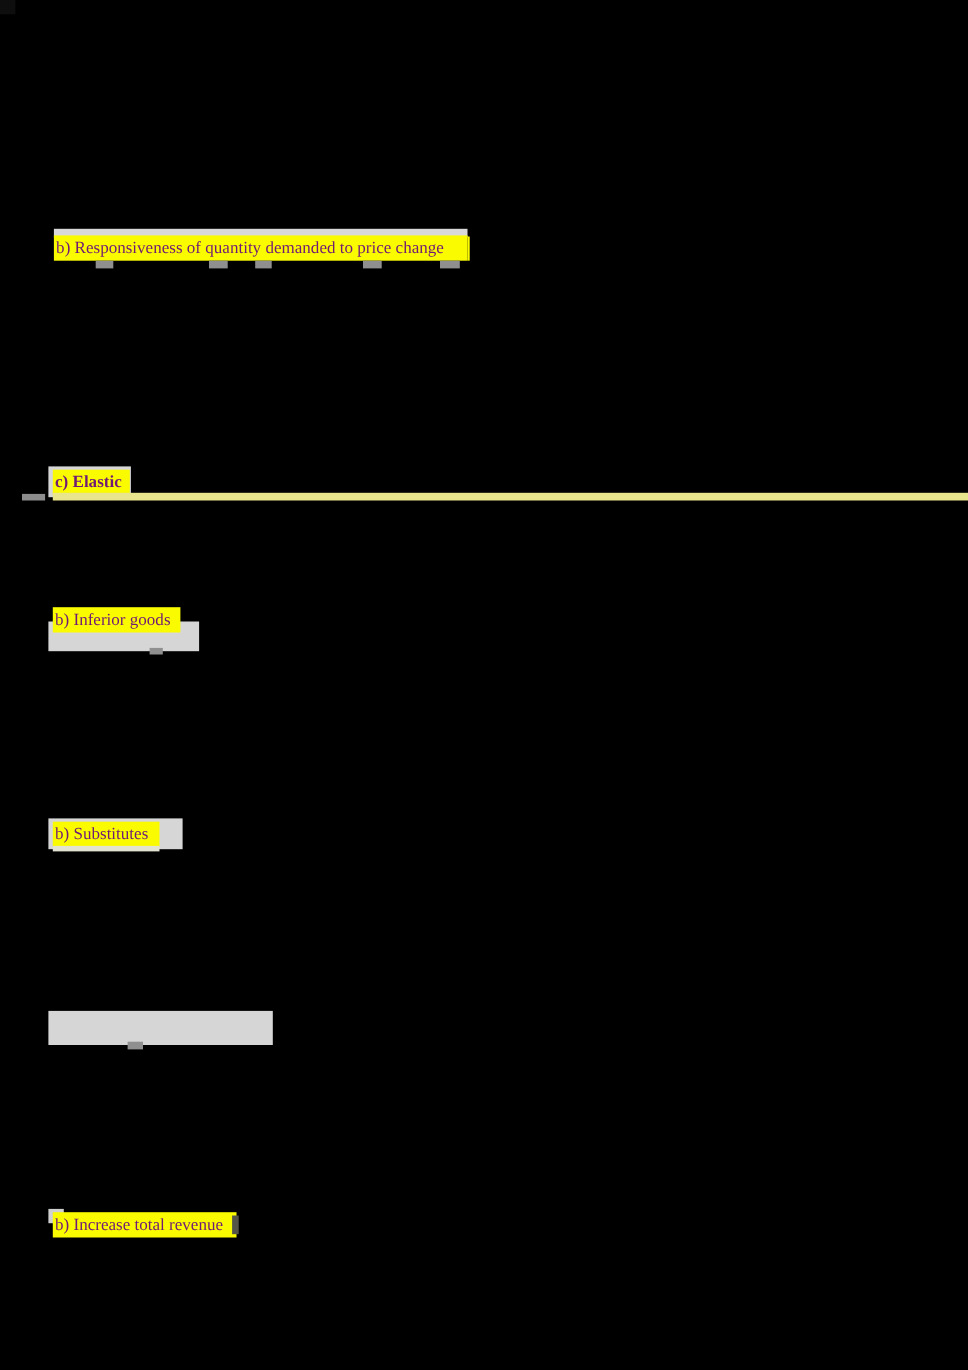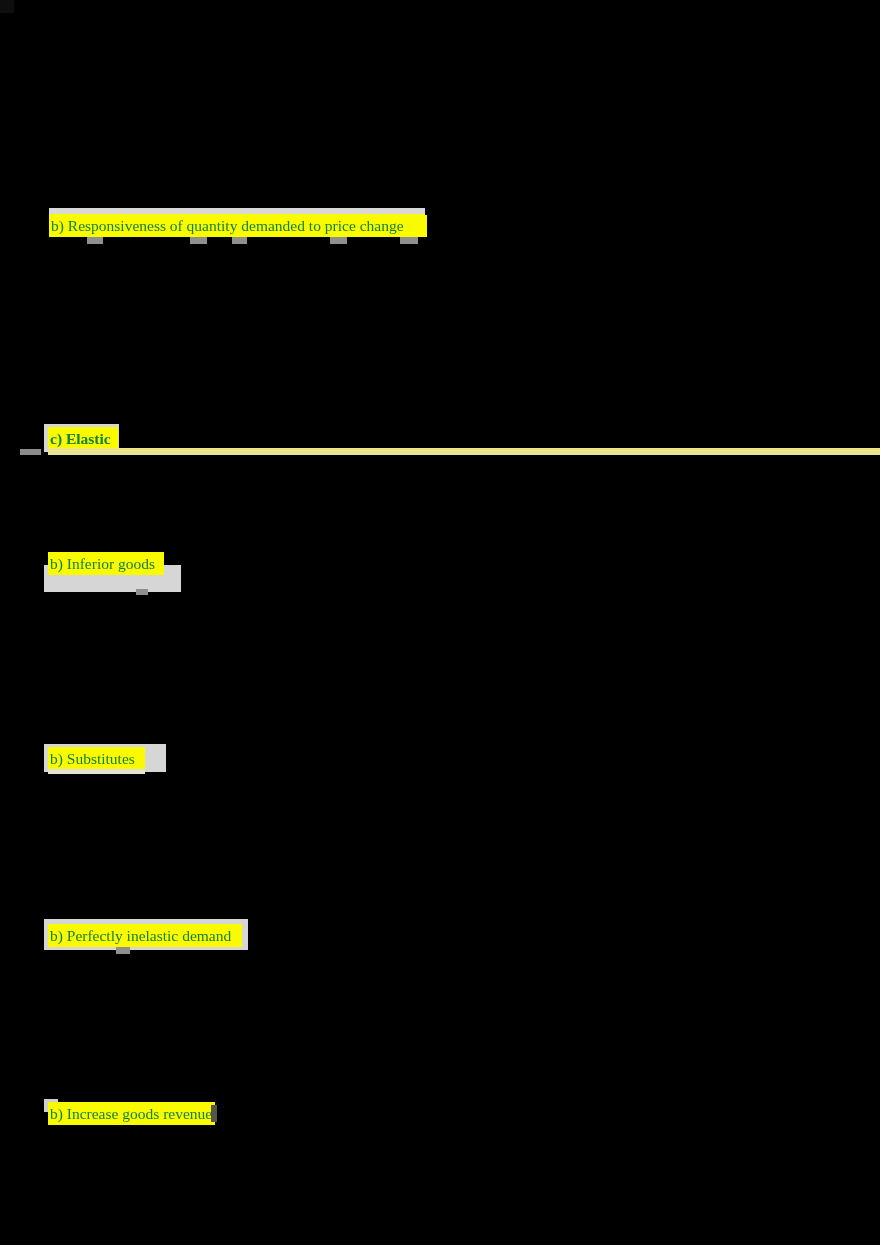--- a/index.html
+++ b/index.html
@@ -7,21 +7,21 @@
     position:relative;
     width:880px;height:1245px;
     background:#000000;
     overflow:hidden;
     font-family:"Liberation Serif", serif;
   }
   
   .hl{
     position:absolute;
     background:#fbfb00;
-    color:#15803d;
+    color:#701a75;
     font-size:15.5px;
     line-height:23px;
     height:23px;
     white-space:nowrap;
     overflow:hidden;
     padding:0 2px;
   }
   
   .graybox{position:absolute;background:#d6d6d6;}
   .artifact{position:absolute;background:#8f8f8f;}
@@ -79,20 +79,19 @@
 
   <div class="graybox gb3"></div>
   <div class="hl h3">b) Inferior goods</div>
   <div class="artifact d6"></div>
 
   <div class="graybox gb4"></div>
   <div class="hl h4">b) Substitutes</div>
   <div class="bottomstrip"></div>
 
   <div class="graybox gb5"></div>
-  <div class="hl h5">b) Perfectly inelastic demand</div>
   <div class="artifact d7"></div>
 
   <div class="graybox gb6"></div>
-  <div class="hl h6">b) Increase goods revenue</div>
+  <div class="hl h6">b) Increase total revenue</div>
   <div class="endmark"></div>
 
 </div>
 
 </body></html>

